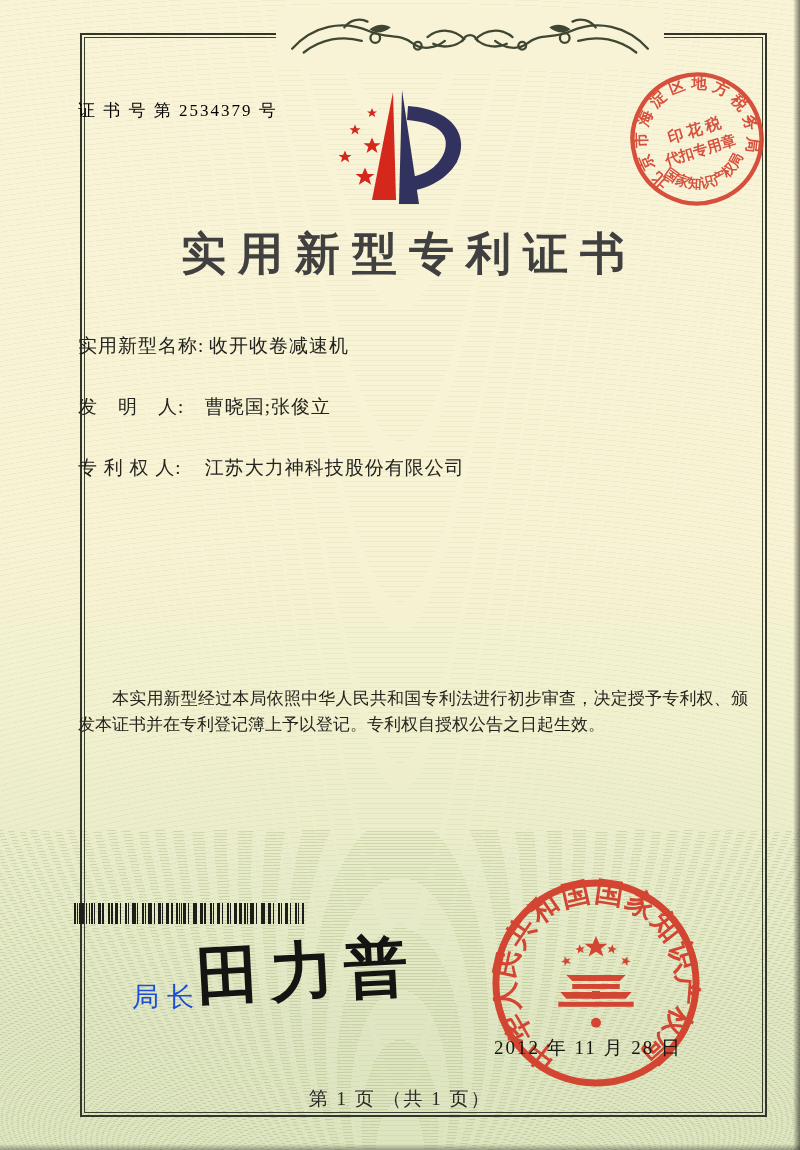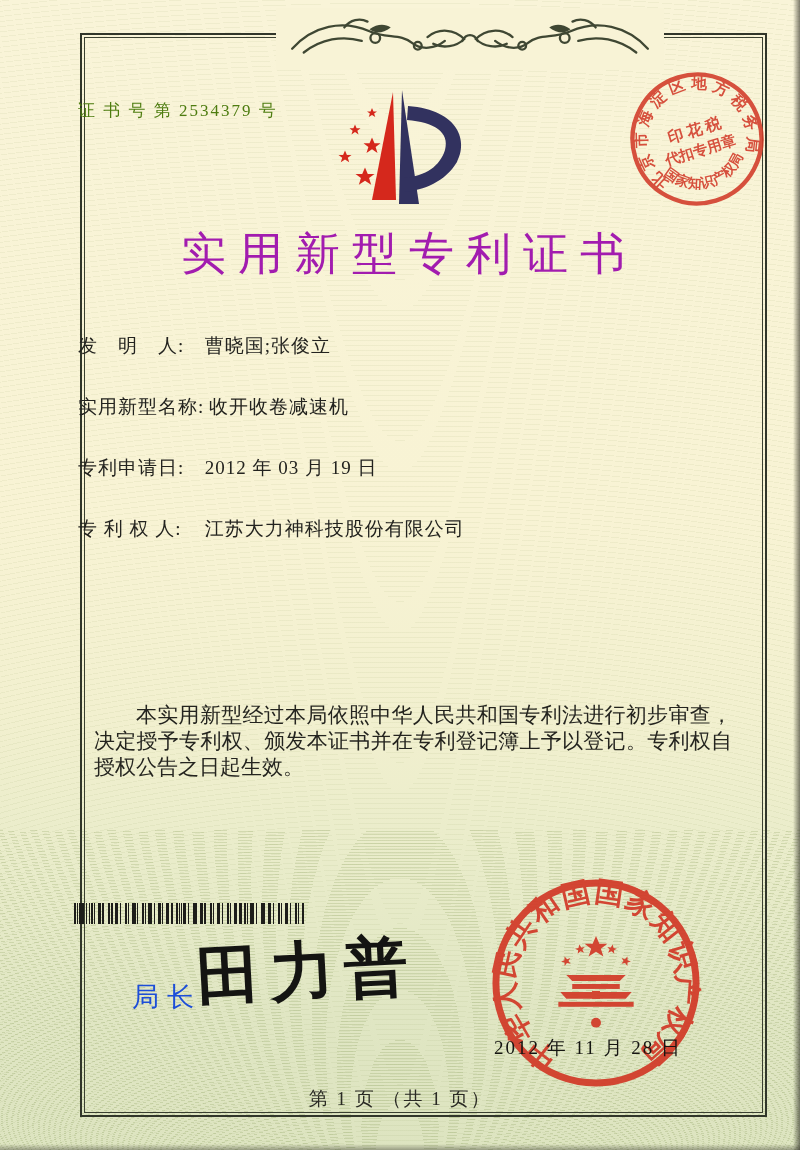--- a/index.html
+++ b/index.html
@@ -16,32 +16,32 @@
   .frame { position:absolute; left:80px; top:33px; width:683px; height:1080px;
     border:2px solid #31362a; }
   .frame::after { content:""; position:absolute; inset:2px; border:1px solid #3a4030; }
   .ornament-wrap { position:absolute; left:276px; top:8px; width:388px; height:62px;
     background:#f8f3d6; display:flex; align-items:center; justify-content:center; }
   .edge-right { position:absolute; top:0; right:0; width:7px; height:1150px;
     background:linear-gradient(to left, rgba(22,22,16,.55), rgba(22,22,16,0)); }
   .edge-bottom { position:absolute; left:0; bottom:0; width:800px; height:6px;
     background:linear-gradient(to top, rgba(22,22,16,.35), rgba(22,22,16,0)); }
 
-  .cert-no { position:absolute; left:78px; top:99px; font-size:17px; letter-spacing:2px; color:#4d7c0f; }
+  .cert-no { position:absolute; left:78px; top:99px; font-size:17px; letter-spacing:2px; color:#000000; }
   .logo { position:absolute; left:322px; top:84px; width:168px; height:130px; }
   .title { position:absolute; left:0; right:0; top:224px; text-align:center;
-    font-size:45px; font-weight:normal; letter-spacing:12px; color:#a21caf;padding-left:18px; }
+    font-size:45px; font-weight:bold; letter-spacing:12px; color:#404040;padding-left:18px; }
 
   .fields { position:absolute; left:78px; top:332px; width:600px; }
   .field-row { margin-bottom:34px; font-size:19px; line-height:27px; color:#23231f; white-space:nowrap; }
   .field-label { display:inline-block; min-width:122px; letter-spacing:1px; }
   .field-value { letter-spacing:1px; }
 
   .paras { position:absolute; left:78px; top:686px; width:670px; color:#24241f; }
-  .paras p { margin:16px; text-indent:2em; font-size:21px; line-height:26px; text-align:justify; }
+  .paras p { margin:0; text-indent:2em; font-size:17px; line-height:26px; text-align:justify; }
 
   .barcode { position:absolute; left:74px; top:903px; width:230px; height:21px;
     background:
       repeating-linear-gradient(90deg,#1d1d1a 0 2px, rgba(0,0,0,0) 2px 3px, #1d1d1a 3px 4px, rgba(0,0,0,0) 4px 7px, #1d1d1a 7px 10px, rgba(0,0,0,0) 10px 12px, #1d1d1a 12px 13px, rgba(0,0,0,0) 13px 17px),
       repeating-linear-gradient(90deg, rgba(0,0,0,0) 0 5px, #1d1d1a 5px 7px, rgba(0,0,0,0) 7px 15px, #1d1d1a 15px 16px, rgba(0,0,0,0) 16px 23px); }
 
   .signer-title { position:absolute; left:132px; top:979px; font-size:27px; letter-spacing:8px; color:#1d4ed8; }
   .signature { position:absolute; left:196px; top:928px; font-size:64px; font-weight:bold;
     letter-spacing:10px; color:#141412; transform:rotate(-3deg); }
 
@@ -105,30 +105,26 @@
   <g fill="#32325f">
     <polygon points="80,6 97,120 77,120"></polygon>
     <path d="M86,22 C138,26 146,58 135,78 C123,98 102,106 82,108 L82,94 C104,92 118,82 123,66 C128,48 112,38 85,36 Z"></path>
   </g>
 </svg>
 
 <div class="title">实用新型专利证书</div>
 
 <div class="fields">
   <div class="field-row">
-    <span class="field-label">发　明　人:</span>
-    <span class="field-value">曹晓国;张俊立</span>
-  </div>
-  <div class="field-row">
     <span class="field-label">实用新型名称:</span>
     <span class="field-value">收开收卷减速机</span>
   </div>
   <div class="field-row">
-    <span class="field-label">专利申请日:</span>
-    <span class="field-value">2012 年 03 月 19 日</span>
+    <span class="field-label">发　明　人:</span>
+    <span class="field-value">曹晓国;张俊立</span>
   </div>
   <div class="field-row">
     <span class="field-label">专 利 权 人:</span>
     <span class="field-value">江苏大力神科技股份有限公司</span>
   </div>
 </div>
 
 <div class="paras">
   <p>本实用新型经过本局依照中华人民共和国专利法进行初步审查，决定授予专利权、颁发本证书并在专利登记簿上予以登记。专利权自授权公告之日起生效。</p>
 </div>

